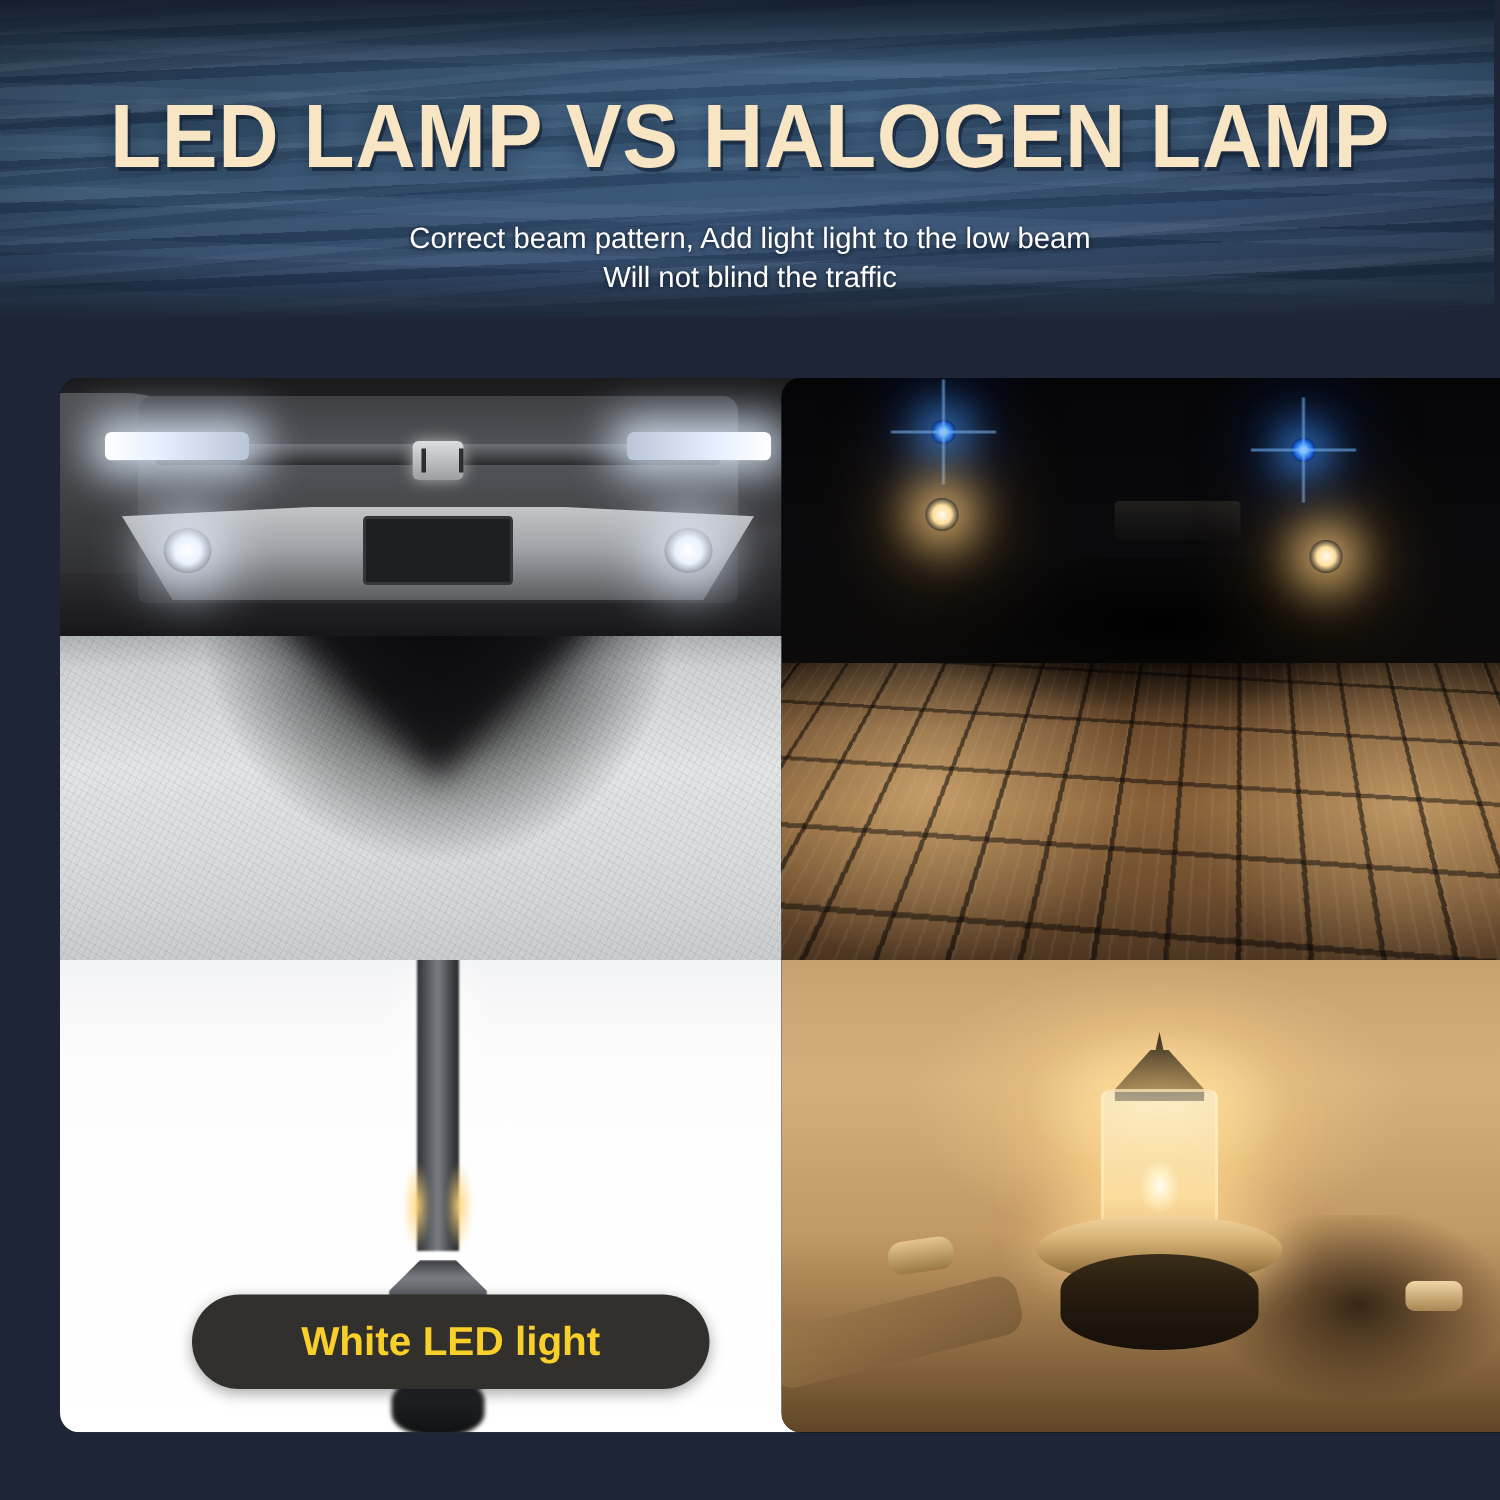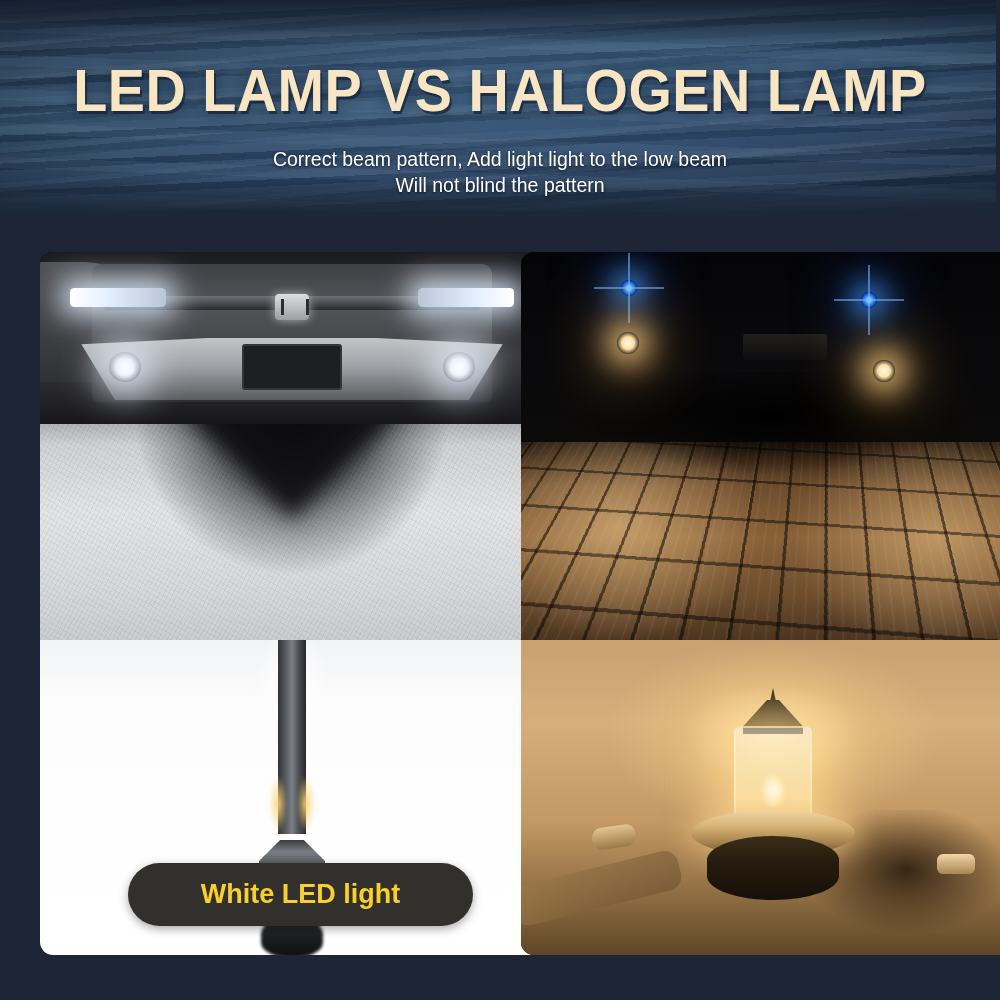--- a/index.html
+++ b/index.html
@@ -430,21 +430,21 @@
     <div class="waves2"></div>
     <div class="waves3"></div>
     <div class="header-vignette"></div>
     <div class="header-topfade"></div>
     <div class="header-botfade"></div>
 
     <div class="title">LED LAMP VS HALOGEN LAMP</div>
 
     <div class="subtitle">
       <span class="l1">Correct beam pattern, Add light light to the low beam</span>
-      <span class="l2">Will not blind the pattern</span>
+      <span class="l2">Will not blind the traffic</span>
     </div>
   </div>
 
   <div class="panels">
 
     <div class="panel left">
 
       <div class="photo-top">
         <div class="led-scene">
           <div class="led-asphalt">

